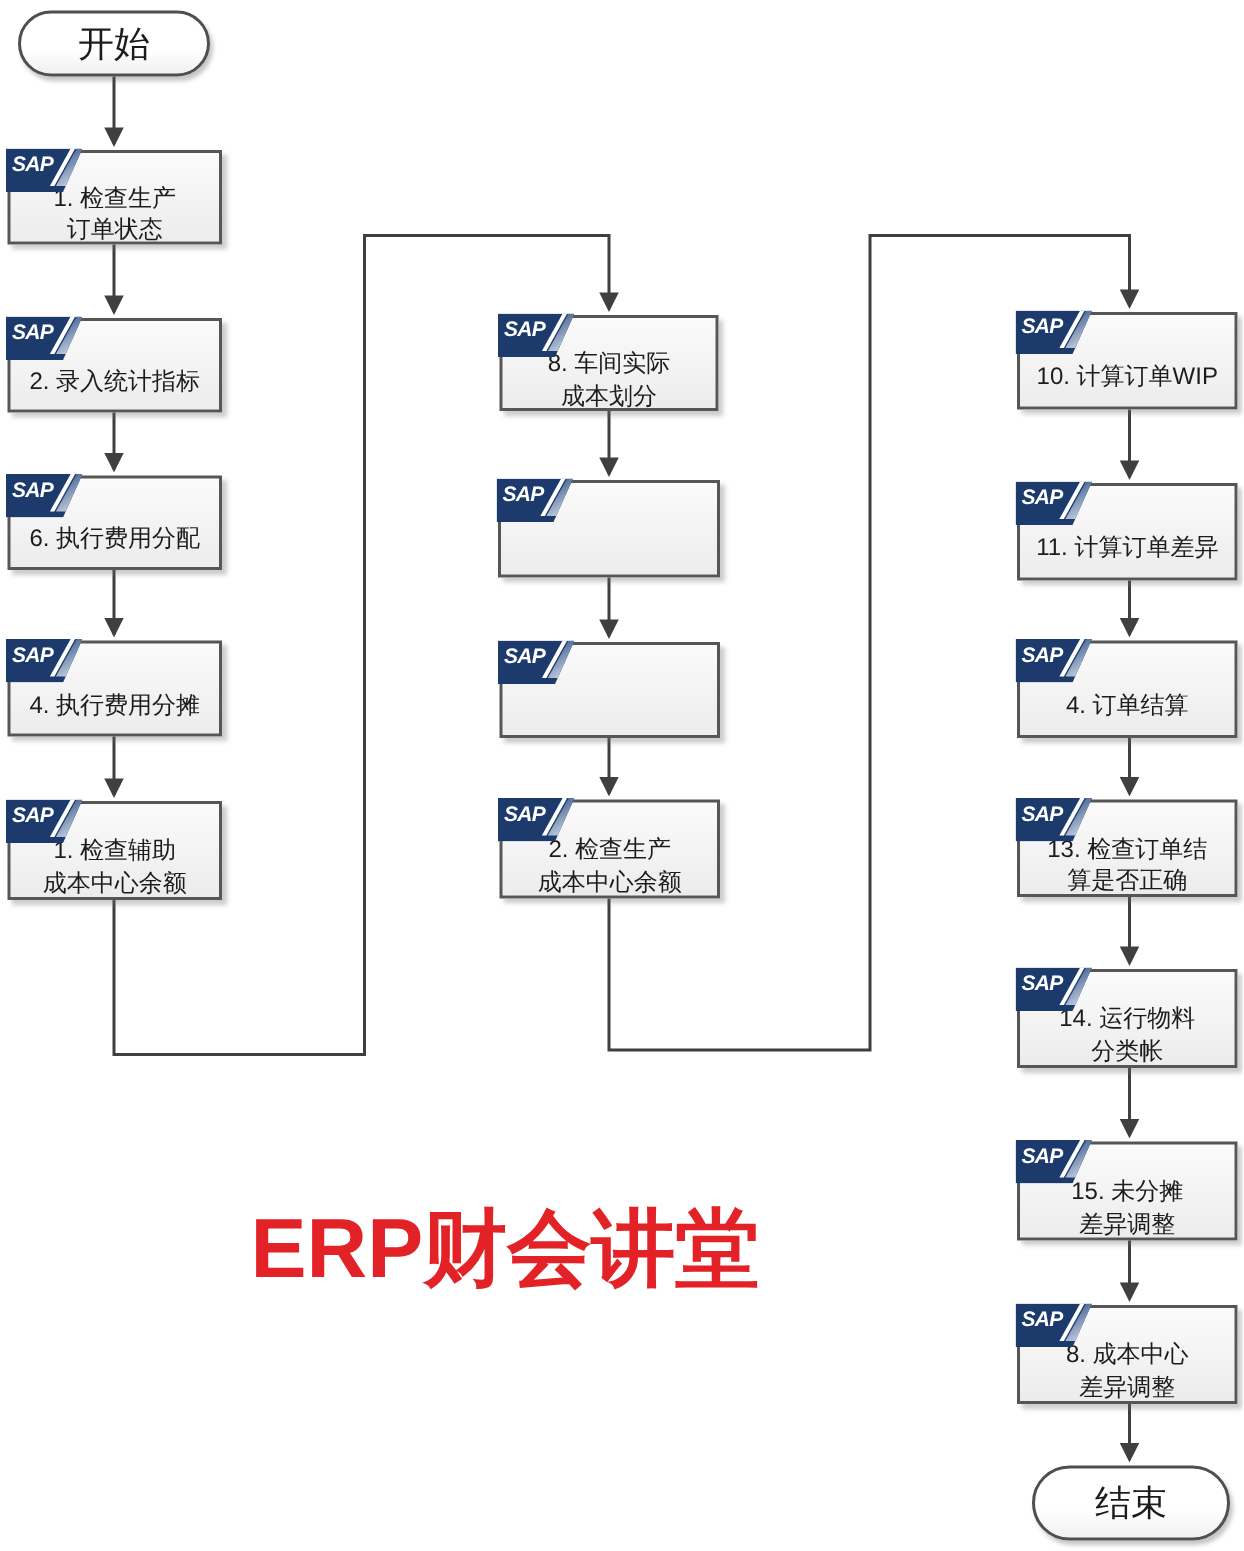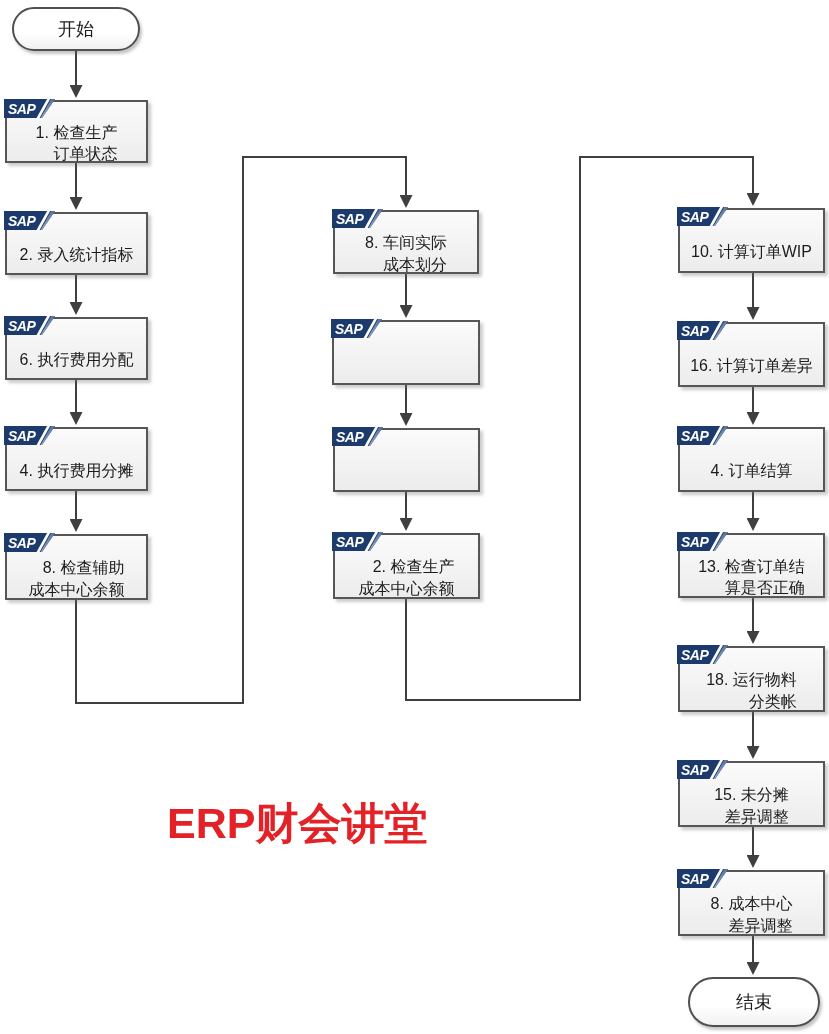--- a/index.html
+++ b/index.html
@@ -13,45 +13,45 @@
   svg.connectors{position:absolute;left:0;top:0;width:829px;height:1034px;}
 
   .terminal{
     position:absolute;
     box-sizing:border-box;
     background:linear-gradient(180deg,#ffffff 60%,#f1f1f1);
     border:2px solid #4f4f4f;
     border-radius:26px;
     box-shadow:2px 3px 3px rgba(90,90,90,.35);
     display:flex;align-items:center;justify-content:center;
-    font-size:18px;color:#1c1c1c;
+    font-size:24px;color:#1c1c1c;
   }
 
   .step{
     position:absolute;
     box-sizing:border-box;
     background:linear-gradient(180deg,#fbfbfb,#ececec);
     border:2px solid #565656;
     box-shadow:3px 3px 3px rgba(110,110,110,.35);
     display:flex;align-items:center;justify-content:center;
   }
   .step .label{
     display:block;
     white-space:pre-line;
-    text-align:right;
+    text-align:center;
     font-size:16px;
     line-height:1.32;
     color:#1c1c1c;
     padding-top:3px;
     margin-top:20px;
   }
   .badge{
     position:absolute;
     left:-3px;top:-3px;
-    width:51px;height:19px;
+    width:51px;height:29px;
     background:#1c3a6c;
     clip-path:polygon(0 0,100% 0,calc(100% - 13px) 100%,0 100%);
     overflow:hidden;
   }
   .badge .sap-text{
     position:absolute;left:4px;top:0;
     color:#ffffff;
     font-weight:bold;font-style:italic;
     font-size:14px;line-height:20px;letter-spacing:-0.5px;
     font-family:"Liberation Sans",sans-serif;
@@ -64,21 +64,21 @@
   }
   .badge .wedge{
     position:absolute;right:-4px;top:-3px;
     width:14px;height:28px;
     background:linear-gradient(135deg,#55719c 10%,#c6d2e2 90%);
     transform:skewX(-29deg);
   }
   .watermark{
     position:absolute;
     left:167px;top:795px;
-    font-size:43px;
+    font-size:56px;
     font-weight:800;
     letter-spacing:0px;
   }
 </style>
 </head>
 <body>
 
 <div class="canvas">
 
   <svg class="connectors" viewBox="0 0 829 1034" xmlns="http://www.w3.org/2000/svg">
@@ -145,21 +145,21 @@
           <b class="sap-text">SAP</b>
         </span>
         <span class="label">4. 执行费用分摊</span>
       </div>
       <div class="step" style="left: 5px; top: 534px; width: 143px; height: 66px;">
         <span class="badge">
           <i class="wedge"></i>
           <i class="slash"></i>
           <b class="sap-text">SAP</b>
         </span>
-        <span class="label">8. 检查辅助
+        <span class="label">1. 检查辅助
 成本中心余额</span>
       </div>
       <div class="step" style="left: 333px; top: 210px; width: 146px; height: 64px;">
         <span class="badge">
           <i class="wedge"></i>
           <i class="slash"></i>
           <b class="sap-text">SAP</b>
         </span>
         <span class="label">8. 车间实际
 成本划分</span>
@@ -194,21 +194,21 @@
           <b class="sap-text">SAP</b>
         </span>
         <span class="label">10. 计算订单WIP</span>
       </div>
       <div class="step" style="left: 678px; top: 322px; width: 147px; height: 65px;">
         <span class="badge">
           <i class="wedge"></i>
           <i class="slash"></i>
           <b class="sap-text">SAP</b>
         </span>
-        <span class="label">16. 计算订单差异</span>
+        <span class="label">11. 计算订单差异</span>
       </div>
       <div class="step" style="left: 678px; top: 427px; width: 147px; height: 65px;">
         <span class="badge">
           <i class="wedge"></i>
           <i class="slash"></i>
           <b class="sap-text">SAP</b>
         </span>
         <span class="label">4. 订单结算</span>
       </div>
       <div class="step" style="left: 678px; top: 533px; width: 147px; height: 65px;">
@@ -219,21 +219,21 @@
         </span>
         <span class="label">13. 检查订单结
 算是否正确</span>
       </div>
       <div class="step" style="left: 678px; top: 646px; width: 147px; height: 66px;">
         <span class="badge">
           <i class="wedge"></i>
           <i class="slash"></i>
           <b class="sap-text">SAP</b>
         </span>
-        <span class="label">18. 运行物料
+        <span class="label">14. 运行物料
 分类帐</span>
       </div>
       <div class="step" style="left: 678px; top: 761px; width: 147px; height: 66px;">
         <span class="badge">
           <i class="wedge"></i>
           <i class="slash"></i>
           <b class="sap-text">SAP</b>
         </span>
         <span class="label">15. 未分摊
 差异调整</span>

